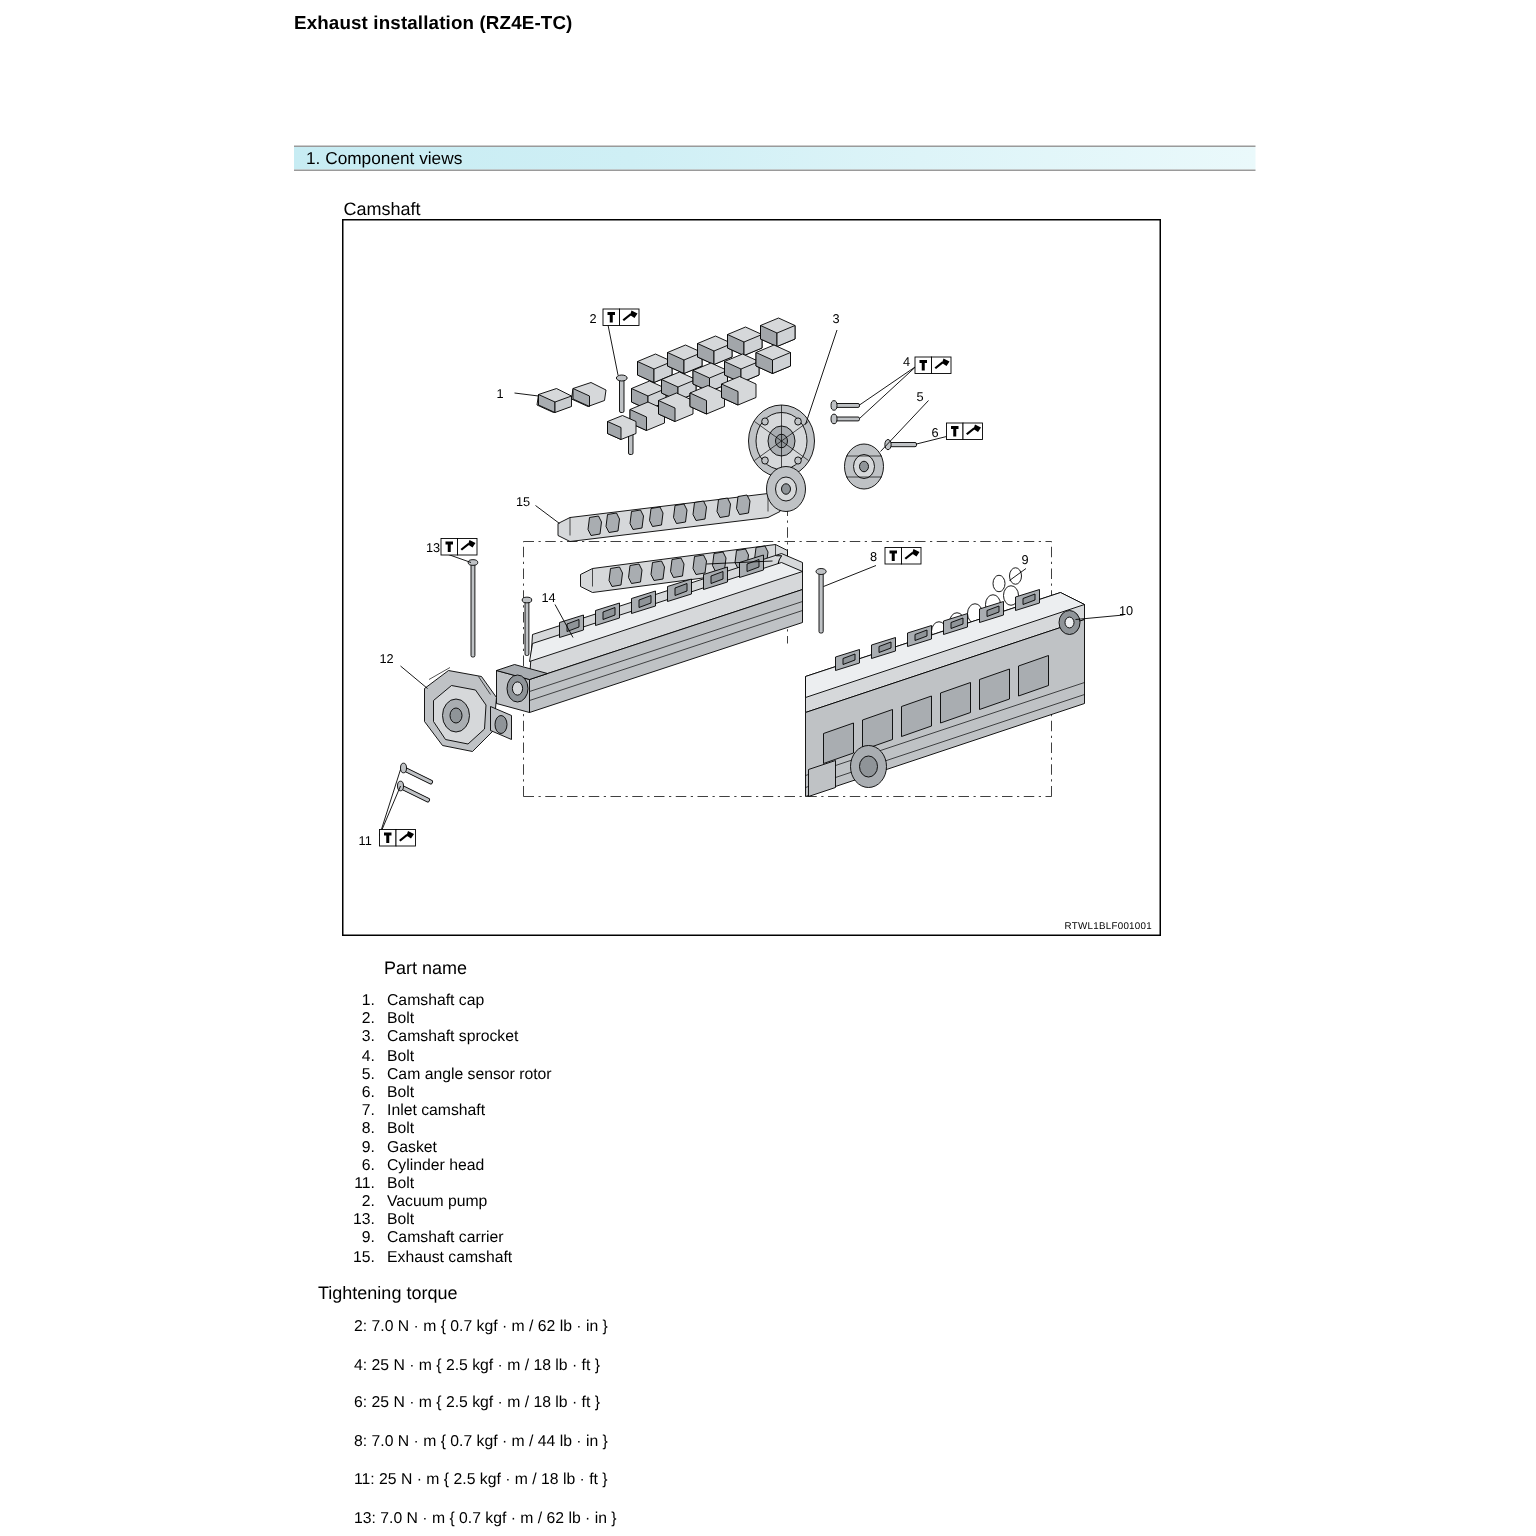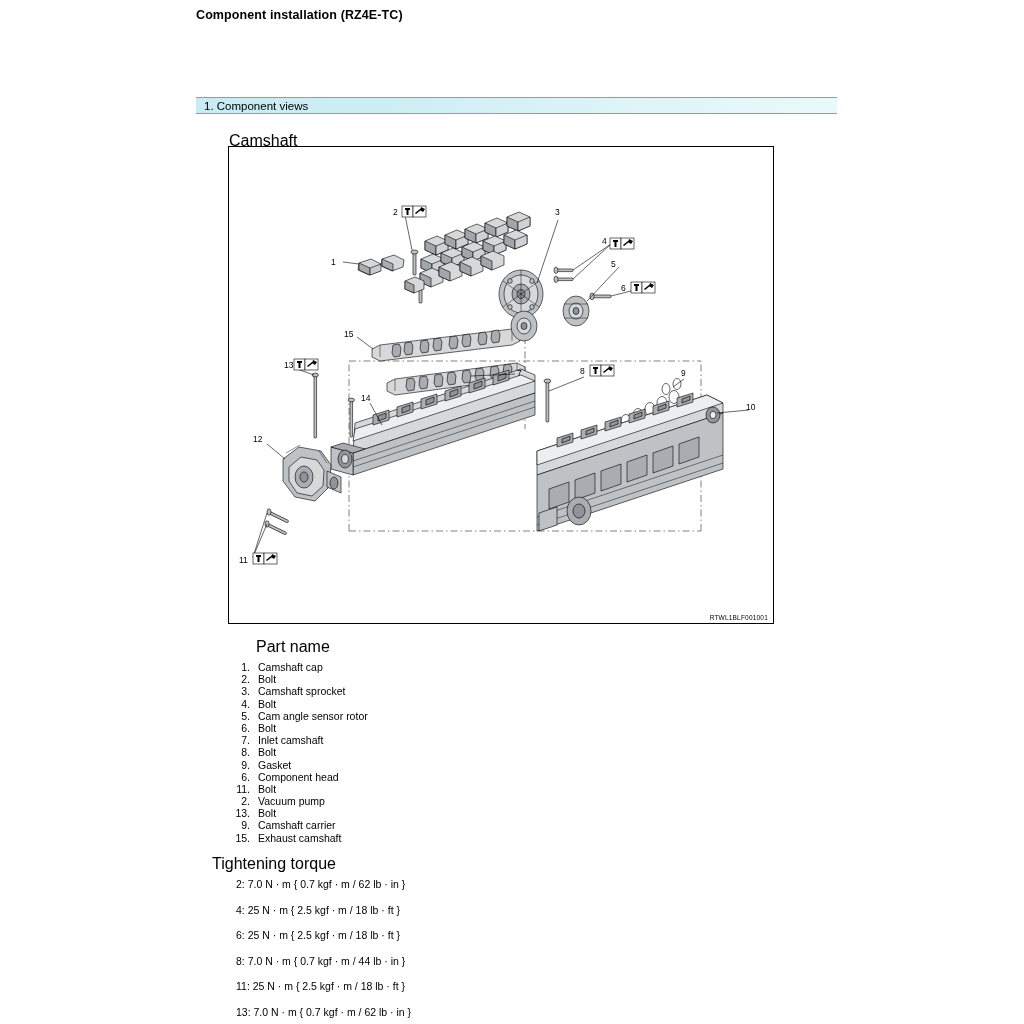--- a/index.html
+++ b/index.html
@@ -37,21 +37,21 @@
   }
   .section-bar-label {
     position: absolute;
     left: 8px;
     top: 2px;
     font-size: 11.5px;
     color: #000;
   }
   .sub-label {
     position: absolute;
-    font-size: 16px;
+    font-size: 12px;
   }
   #camshaft-label { left: 229px; top: 132px; }
   #partname-label { left: 212px; top: 638px; padding-left: 44px; }
   #torque-label   { left: 212px; top: 855px; }
 
   
   .figure-box {
     position: absolute;
     left: 228px;
     top: 146px;
@@ -119,21 +119,21 @@
   .wt { fill: #ffffff; stroke: #000; stroke-width: 0.6; }
   .num { font-family: "Liberation Sans", sans-serif; font-size: 8.5px; fill: #000; }
   .badge-box { fill: #ffffff; stroke: #000; stroke-width: 0.6; }
   .badge-ic { fill: #000; }
 </style>
 </head>
 <body>
 
 <div class="page">
 
-  <div class="doc-title">Component installation (RZ4E-TC)</div>
+  <div class="doc-title">Exhaust installation (RZ4E-TC)</div>
 
   <div class="section-bar">
     <div class="section-bar-label">1. Component views</div>
   </div>
 
   <div class="sub-label" id="camshaft-label">Camshaft</div>
 
   <div class="figure-box">
     <svg width="543" height="475" viewBox="228 146 543 475">
 
@@ -557,21 +557,21 @@
     <div class="part-row">
         <span class="part-num">8.</span>
         <span class="part-name">Bolt</span>
       </div>
     <div class="part-row">
         <span class="part-num">9.</span>
         <span class="part-name">Gasket</span>
       </div>
     <div class="part-row">
         <span class="part-num">6.</span>
-        <span class="part-name">Component head</span>
+        <span class="part-name">Cylinder head</span>
       </div>
     <div class="part-row">
         <span class="part-num">11.</span>
         <span class="part-name">Bolt</span>
       </div>
     <div class="part-row">
         <span class="part-num">2.</span>
         <span class="part-name">Vacuum pump</span>
       </div>
     <div class="part-row">

